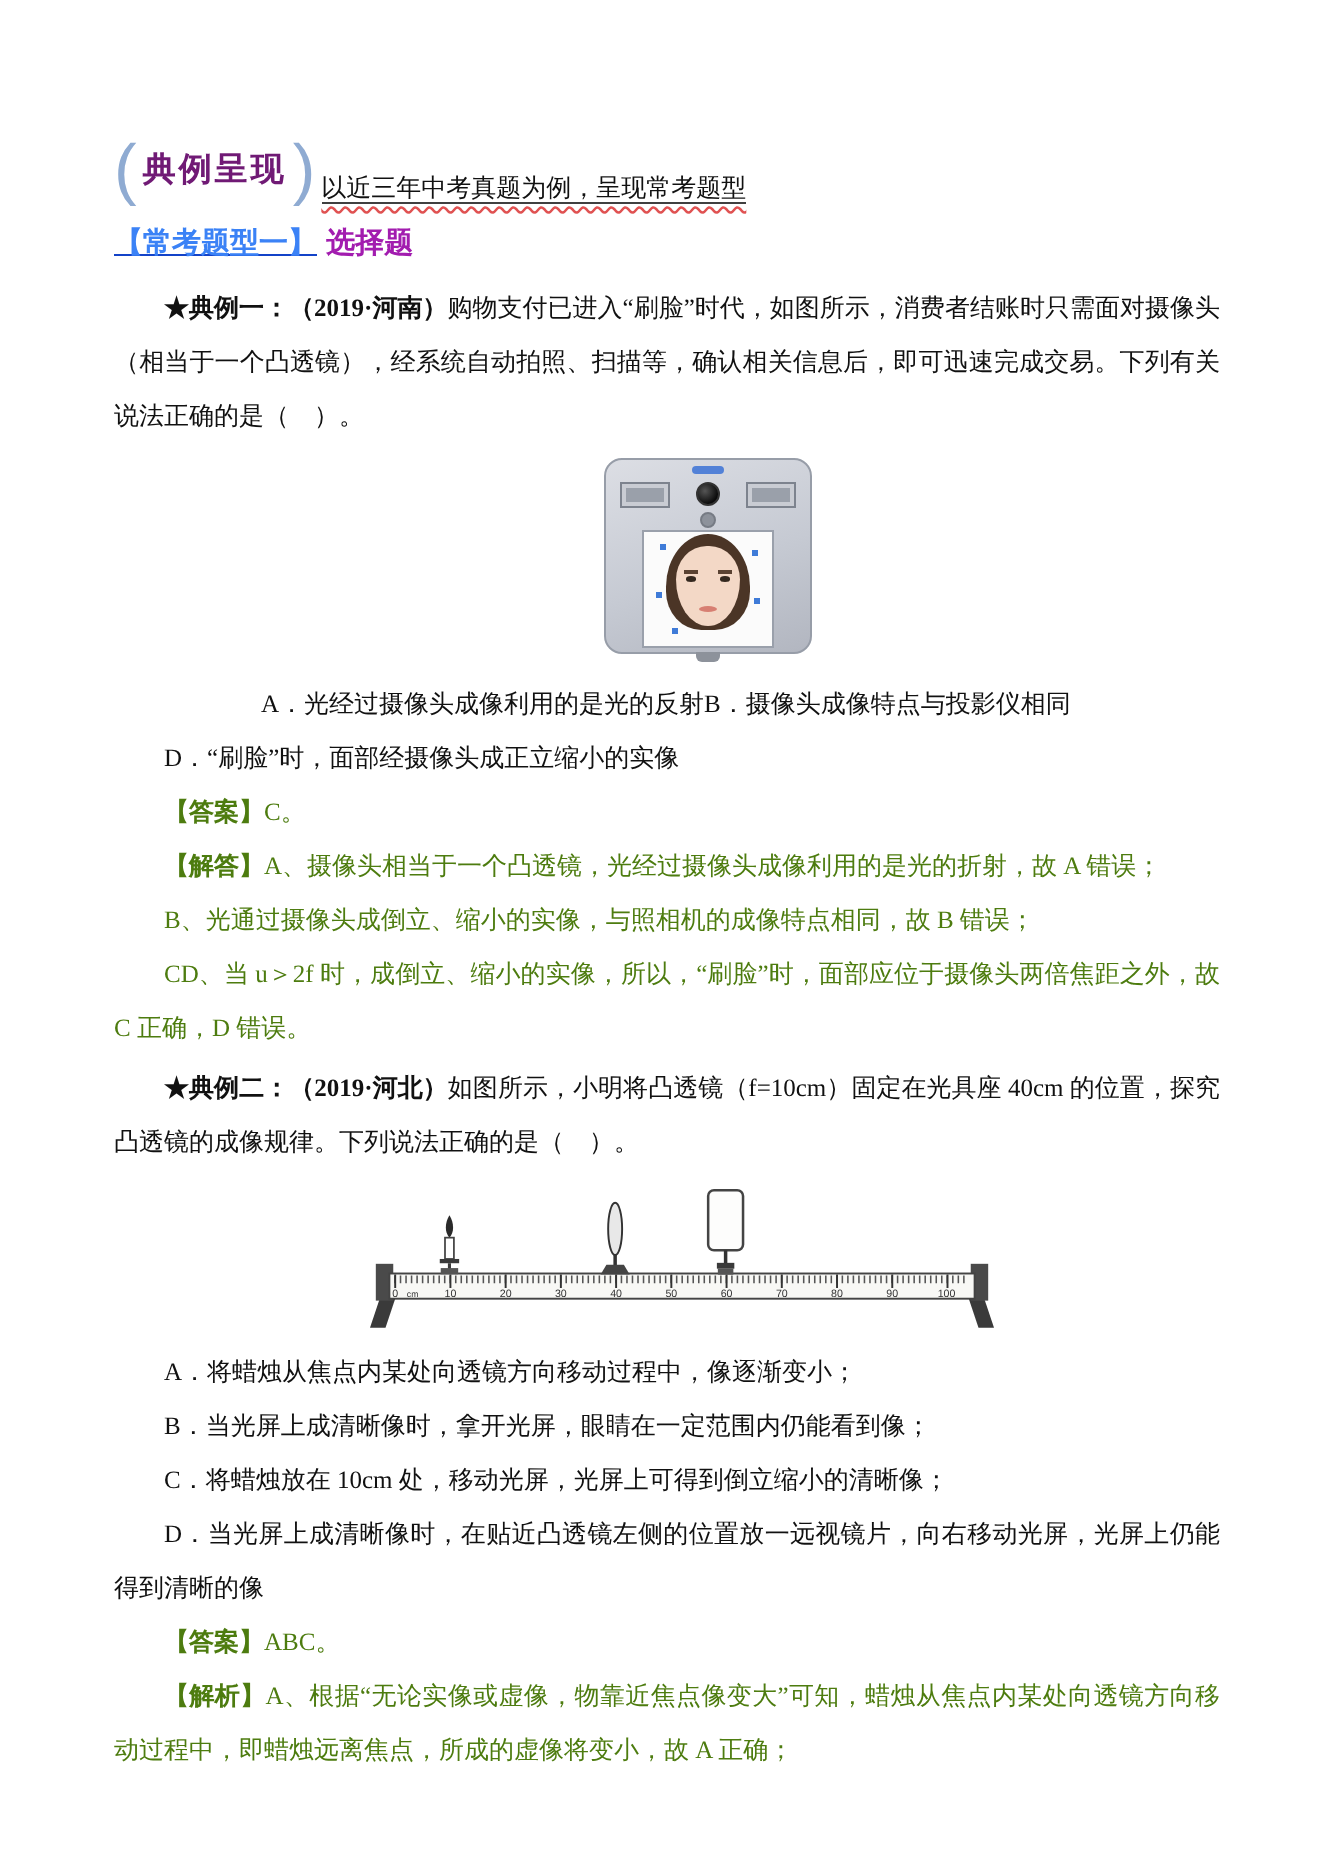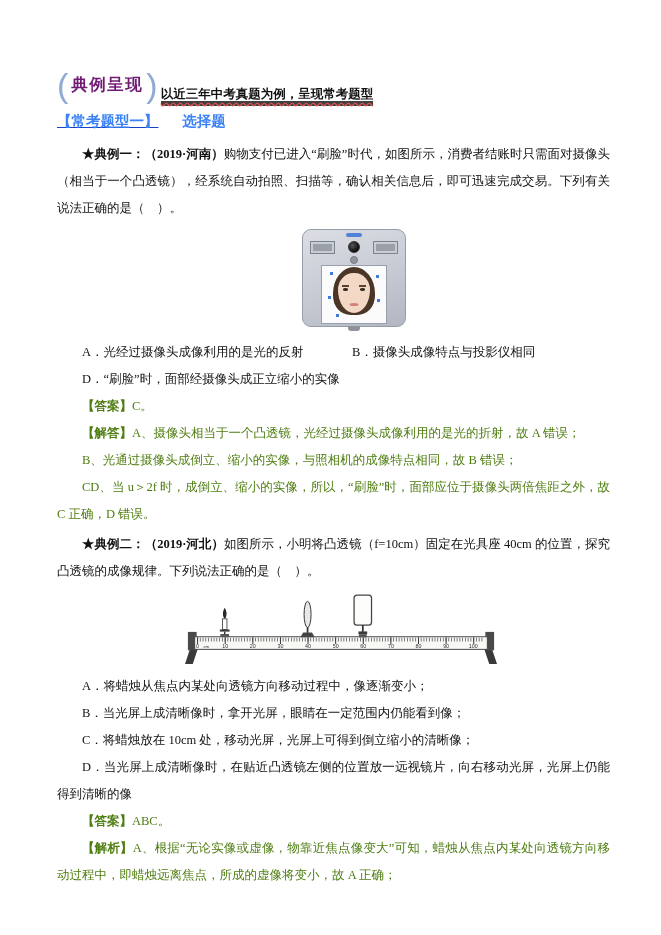--- a/index.html
+++ b/index.html
@@ -12,34 +12,33 @@
   .red{color:#4d7c0f;}
   b{font-weight:bold;}
 
   
   .badge-row{display:flex;align-items:flex-end;margin-bottom:2px;}
   .badge{display:flex;align-items:center;}
   .bracket{color:#8fabd2;font-size:34px;line-height:38px;font-family:"Liberation Sans","DejaVu Sans",sans-serif;font-weight:400;}
   .badge-text{color:#701a75;font-weight:bold;font-size:16.5px;margin:0 3px;letter-spacing:1.5px;font-family:"Liberation Sans","DejaVu Sans",sans-serif;}
   .intro{margin-left:3px;padding-bottom:1px;}
   .intro-inner{
-    border-bottom:5px solid #404040;
+    border-bottom:1px solid #404040;
     text-decoration-line:underline;text-decoration-style:wavy;text-decoration-color:#e05252;
     text-underline-offset:3.5px;
-    font-weight:bold;
   }
 
   
   .sec-head{margin:8px 0 10px 0;font-size:14.5px;font-weight:bold;}
   .sec-tag{color:#3b82f6;text-decoration:underline;text-decoration-color:#1343c8;}
-  .sec-title{color:#3b82f6;margin-left:20px;text-align:right;}
+  .sec-title{color:#a21caf;margin-left:1px;text-align:right;}
 
   .para{margin:0;text-indent:2em;line-height:27px;text-align:justify;}
   .opt-row{display:flex;padding-left:2em;line-height:27px;}
-  .opt-row .c1{width:270px;flex:none;}
+  .opt-row .c1{width:270px;flex:none;text-align:right;}
 
   
   .device-wrap{text-align:center;margin:7px 0 6px 40px;height:104px;}
   .device{position:relative;display:inline-block;width:102px;height:96px;
     background:linear-gradient(160deg,#dcdee4 0%,#c6cad3 55%,#b2b6c0 100%);
     border:1px solid #979da8;border-radius:9px;}
   .logo{position:absolute;top:3px;left:50%;transform:translateX(-50%);width:16px;height:4px;background:#3b72d6;border-radius:2px;opacity:.85;}
   .slot{position:absolute;top:11px;width:23px;height:11px;background:#9aa0aa;border:1px solid #7d838e;box-shadow:inset 0 0 0 2px #c9ccd3;}
   .slot.left{left:7px}.slot.right{right:7px}
   .cam{position:absolute;top:11px;left:50%;transform:translateX(-50%);width:10px;height:10px;border-radius:50%;

